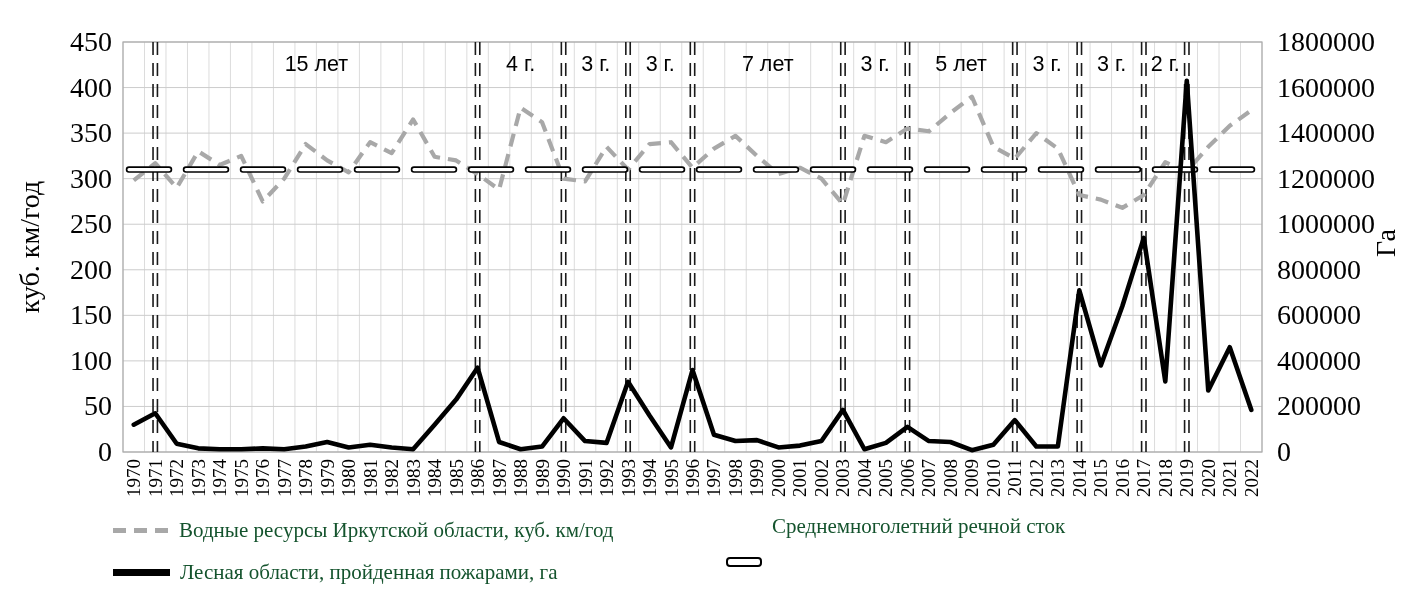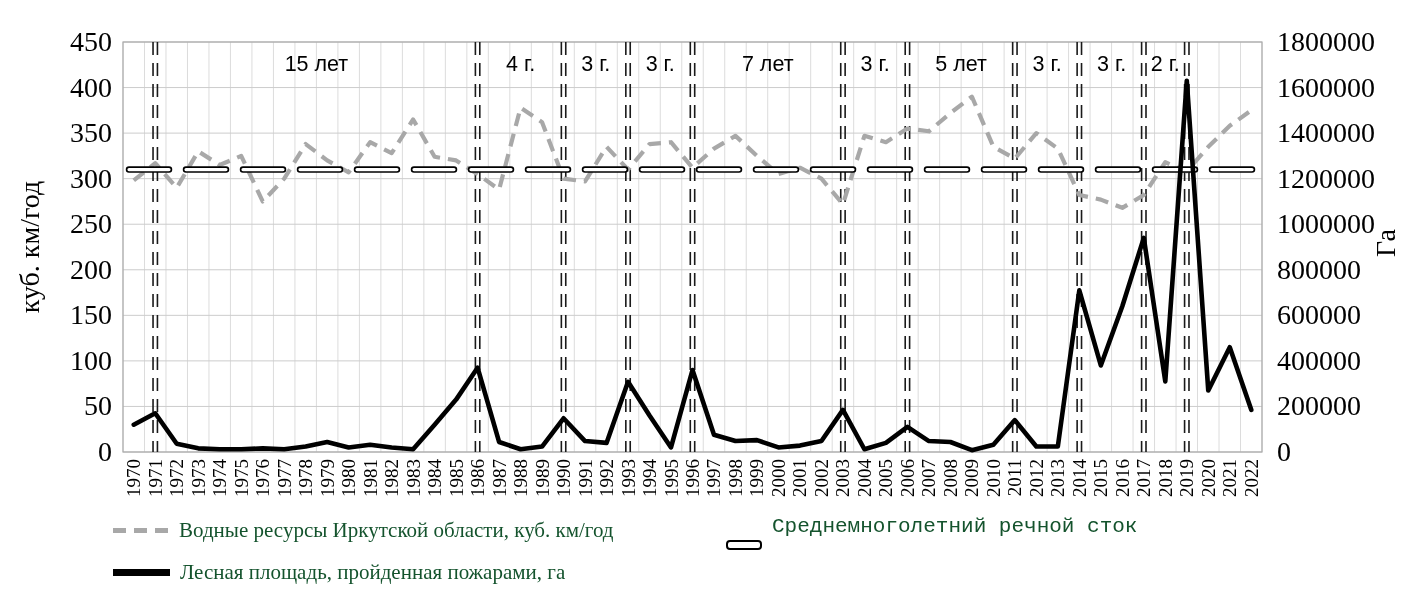--- a/index.html
+++ b/index.html
@@ -3,21 +3,21 @@
 <meta charset="utf-8">
 <style>
   html,body{margin:0;padding:0;background:#ffffff;}
   .figure{position:relative;width:1406px;height:605px;background:#ffffff;overflow:hidden;
           font-family:"Liberation Serif", serif;}
   .y-title{position:absolute;text-align:center;font-size:28px;color:#000;transform:rotate(-90deg);}
   .y-title.left{width:220px;height:32px;left:-80px;top:231px;}
   .y-title.right{width:60px;height:32px;left:1356px;top:227px;}
   .legend{position:absolute;left:0;top:505px;width:1406px;height:100px;font-size:21px;color:#14532d;padding-left:32px;}
   .legend-item{position:absolute;display:flex;align-items:center;gap:10px;}
-  .legend-item.two-line{align-items:center;font-family:Liberation Mono, monospace;}
+  .legend-item.two-line{align-items:flex-end;}
   .sw{flex:0 0 auto;display:inline-block;}
   .sw.water{width:56px;height:5px;background:repeating-linear-gradient(90deg,#a8a8a8 0 13px,transparent 13px 21px);}
   .sw.river{width:32px;height:6px;background:#fff;border:2px solid #000;border-radius:4px;}
   .sw.fire{width:57px;height:7px;background:#000;}
   .legend-text{white-space:nowrap;}
   .legend-text.centered{text-align:center;white-space:pre-line;line-height:27px;}
 </style>
 </head>
 <body>
 
@@ -212,17 +212,17 @@
     </div>
 
     <div class="legend-item two-line" style="left:726px;top:8px;">
       <span class="sw river" style="margin-top:10px;"></span>
       <span class="legend-text centered"><span>Среднемноголетний речной сток</span><br>
       </span>
     </div>
 
     <div class="legend-item" style="left:113px;top:55px;">
       <span class="sw fire"></span>
-      <span class="legend-text">Лесная площадь, пройденная пожарами, га</span>
+      <span class="legend-text">Лесная области, пройденная пожарами, га</span>
     </div>
 
   </div>
 </div>
 
 </body></html>

